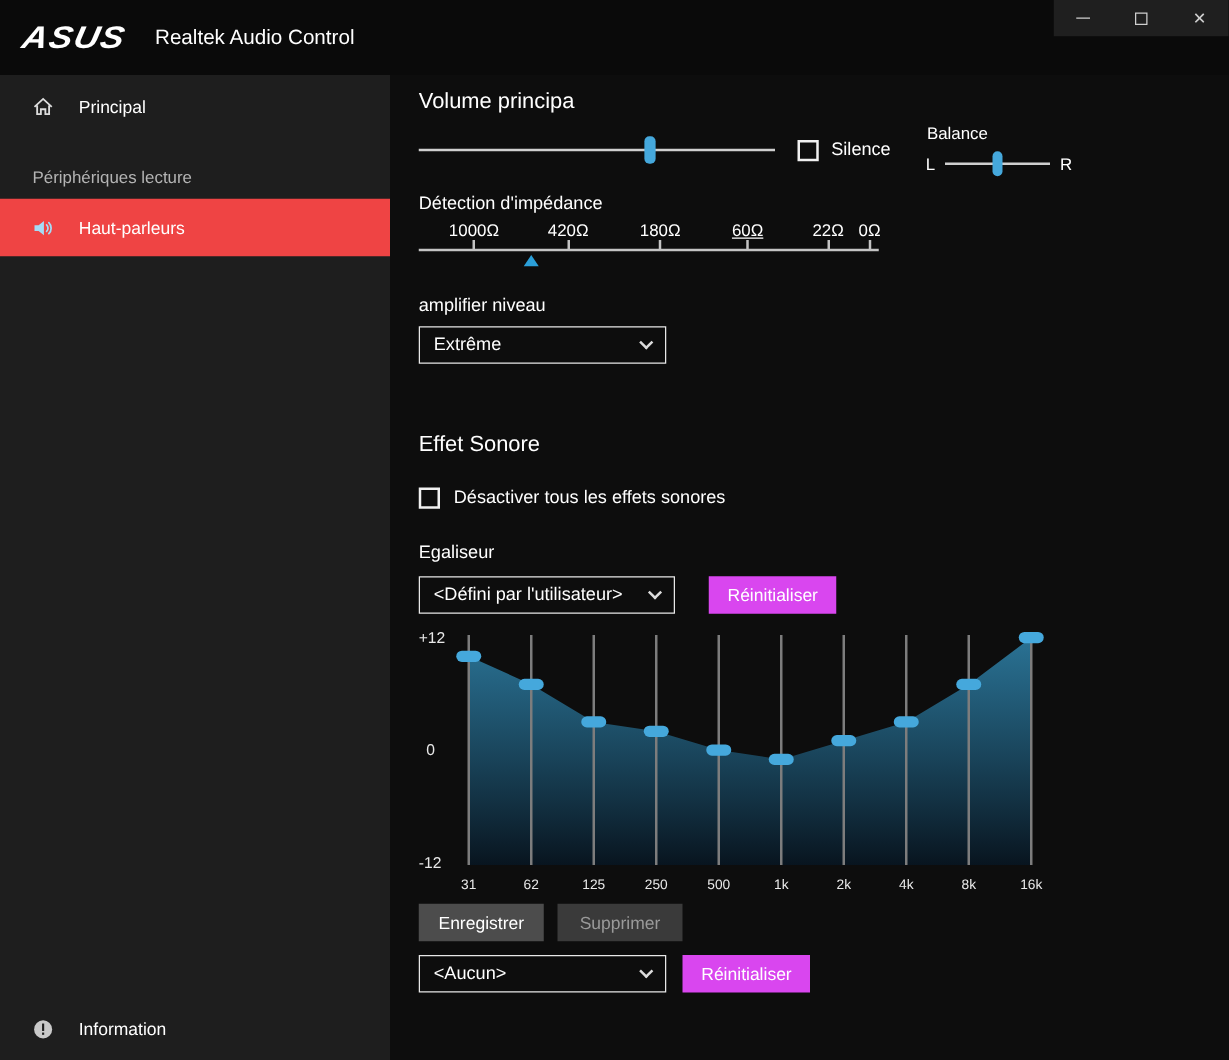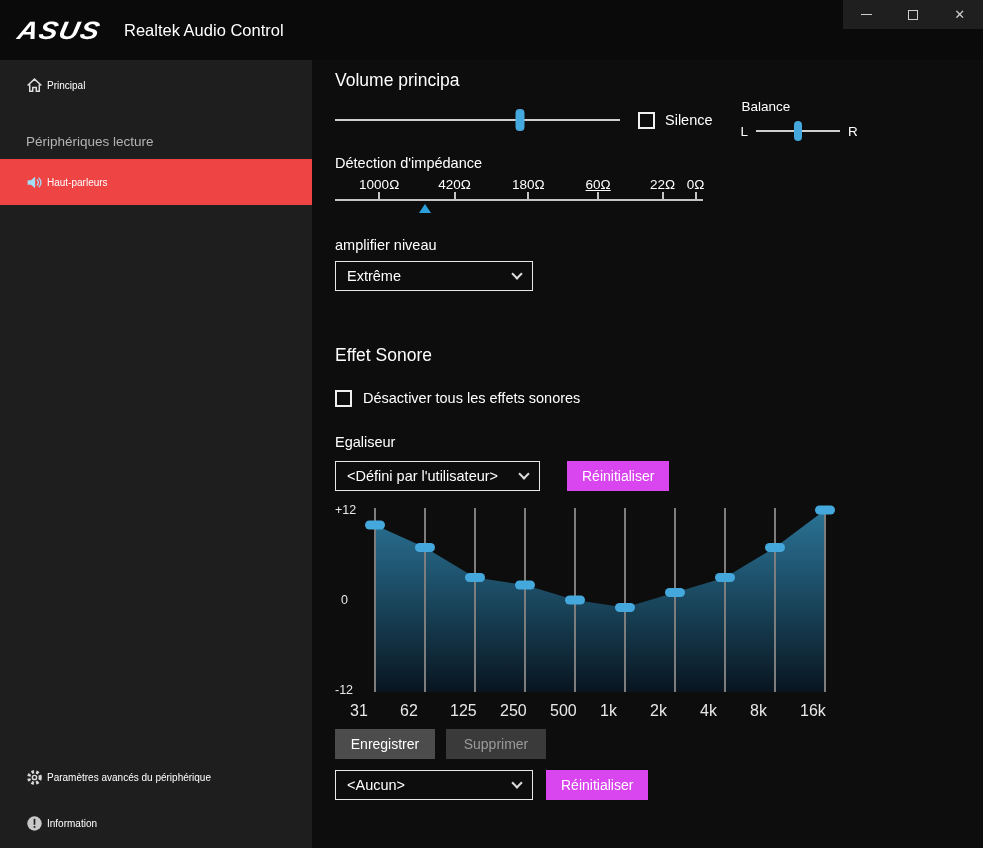--- a/index.html
+++ b/index.html
@@ -34,21 +34,21 @@
   .glyph-close { font-size: 13px; line-height: 1; color: #cfcfcf; }
 
   
   .content { display: flex; height: 788px; }
   .sidebar {
     width: 312px; flex-shrink: 0; background: #1e1e1e;
     position: relative; padding-top: 2px;
   }
   .side-item {
     height: 46px; display: flex; align-items: center;
-    padding-left: 26px; gap: 4px; font-size: 10px; cursor: default;
+    padding-left: 26px; gap: 20px; font-size: 14px; cursor: default;
   }
   .side-item.selected { background: #1b6a9d; }
   .side-section {
     color: #b4b4b4; font-size: 13.5px; padding-left: 26px;
     margin-top: 26px; margin-bottom: 10px;
   }
   .icon16 { width: 17px; height: 17px; display: inline-flex; flex-shrink: 0; }
   .side-bottom { position: absolute; bottom: 2px; left: 0; right: 0; }
 
   .main { flex: 1; padding: 10px 0 0 23px; position: relative; }
@@ -127,21 +127,21 @@
   .eq-controls { margin-top: 11px; display: flex; gap: 27px; }
 
   
   .eq-graph { margin-top: 9px; position: relative; width: 535px; height: 200px; }
   .eq-axis-label { position: absolute; left: 0; font-size: 12.5px; color: #e8e8e8; }
   .eq-axis-max { top: 3px; }
   .eq-axis-zero { top: 93px; left: 6px; }
   .eq-axis-min { top: 183px; }
   .eq-svg { position: absolute; left: 0; top: 0; }
   .eq-freqs { display: flex; padding-left: 15px; margin-top: 2px; width: 535px; }
-  .eq-freqs span { width: 50px; font-size: 16px; color: #e8e8e8; }
+  .eq-freqs span { width: 50px; text-align: center; font-size: 11px; color: #e8e8e8; }
   .eq-buttons { margin-top: 9px; display: flex; gap: 11px; }
 
   .env-label { margin-top: 24px; }
   .env-row { margin-top: 11px; display: flex; gap: 13px; }
 </style>
 </head>
 <body>
 
 <div>
 
@@ -179,29 +179,20 @@
         <span class="icon16">
           <svg viewBox="0 0 16 16" width="17" height="17">
             <path d="M1.5 5.8 H4.6 L8.6 2.6 V13.4 L4.6 10.2 H1.5 Z" fill="#a5dcf6"></path>
             <path d="M10.6 5.6 C12 6.9 12 9.1 10.6 10.4 M12.3 3.9 C14.6 6.2 14.6 9.8 12.3 12.1" stroke="#a5dcf6" stroke-width="1.3" fill="none" stroke-linecap="round"></path>
           </svg>
         </span>
         <span>Haut-parleurs</span>
       </div>
 
       <div class="side-bottom">
-        <div class="side-item">
-          <span class="icon16">
-            <svg viewBox="0 0 16 16" width="17" height="17">
-              <circle cx="8" cy="8" r="5.4" stroke="#d8d8d8" stroke-width="3" stroke-dasharray="2.4 2" fill="none"></circle>
-              <circle cx="8" cy="8" r="2" stroke="#d8d8d8" stroke-width="1.4" fill="none"></circle>
-            </svg>
-          </span>
-          <span>Paramètres avancés du périphérique</span>
-        </div>
         <div class="side-item">
           <span class="icon16">
             <svg viewBox="0 0 16 16" width="17" height="17">
               <circle cx="8" cy="8" r="6.8" fill="#c9c9c9"></circle>
               <rect x="7.2" y="3.6" width="1.6" height="5.6" fill="#1e1e1e"></rect>
               <rect x="7.2" y="10.4" width="1.6" height="1.7" fill="#1e1e1e"></rect>
             </svg>
           </span>
           <span>Information</span>
         </div>

